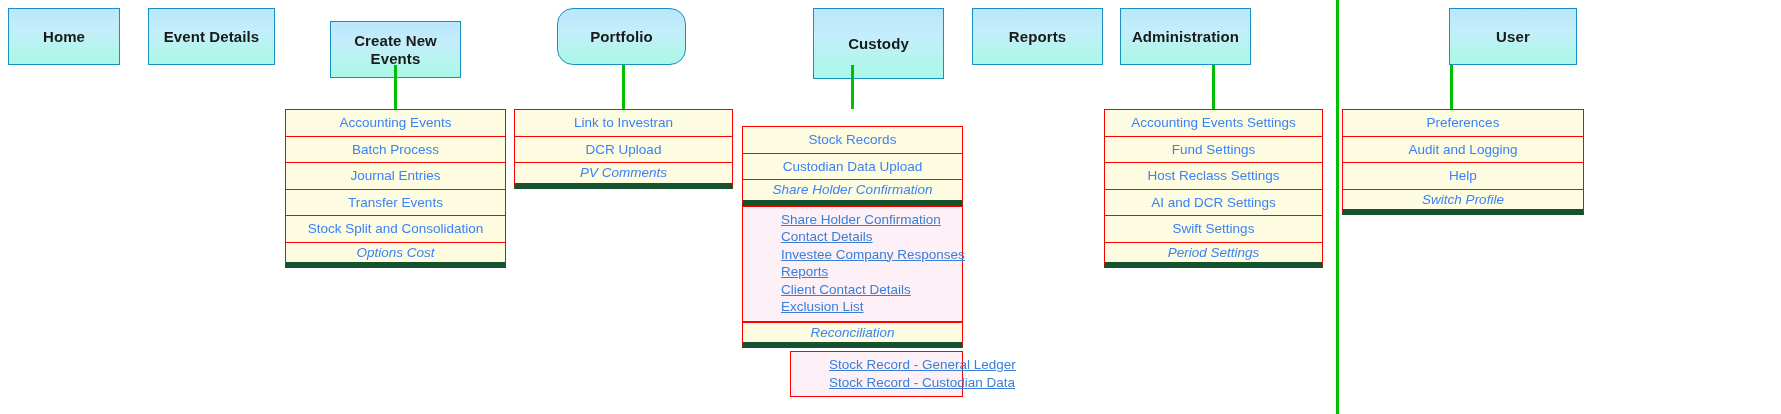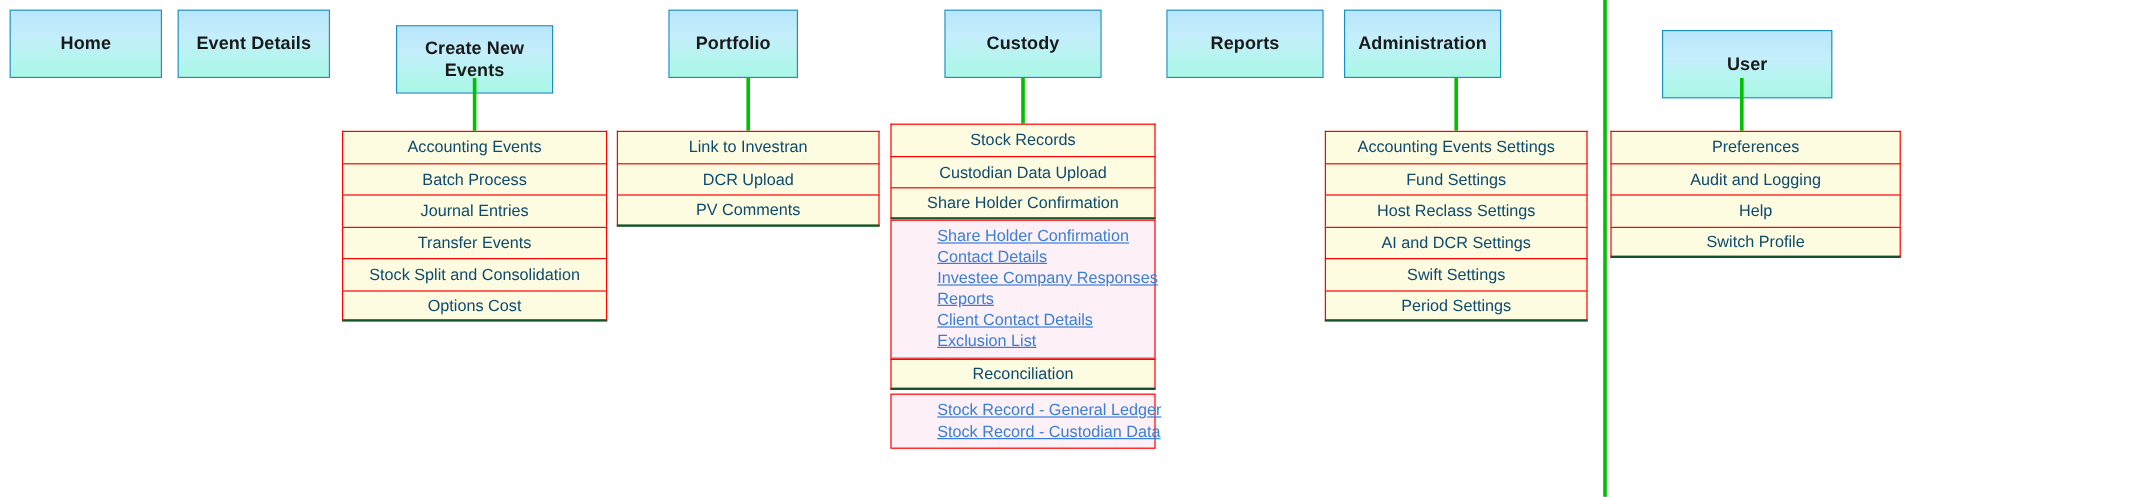--- a/index.html
+++ b/index.html
@@ -34,34 +34,34 @@
   .conn{position:absolute;background:#00c000;width:3px;}
   .divider{position:absolute;background:#00c000;width:3px;top:0;}
 
   
   .panel{position:absolute;}
   .mrow{
     box-sizing:border-box;
     border:1px solid #ff0000;
     border-bottom:none;
     background:#fdfbe0;
-    color:#0c4a6e;
+    color:#3b82f6;
     font-size:13.5px;
     height:26.5px;
     display:flex;
     align-items:center;
     justify-content:center;
     text-align:center;
     white-space:nowrap;
   }
   .mrow:last-child{border-bottom:1px solid #ff0000;}
 
   
   .grp{}
-  .grp .mrow:last-child{border-bottom:2px solid #14532d;}
+  .grp .mrow:last-child{border-bottom:6px solid #14532d;font-style:italic;}
 
   
   .sub{
     box-sizing:border-box;
     border:1px solid #ff0000;
     background:#fdf0f7;
     padding:4px 0 5px 0;
   }
   .sub a{
     display:block;
@@ -71,49 +71,49 @@
     text-decoration:underline;
     padding-left:38px;
     white-space:nowrap;
   }
 </style>
 </head>
 <body>
 
 <div id="stage">
 
-  <div class="navbtn" style="left:8px;top:8px;width:127px;height:57px;">
+  <div class="navbtn" style="left:8px;top:8px;width:112px;height:57px;">
     <span>Home</span>
   </div>
 
   <div class="navbtn" style="left:148px;top:8px;width:127px;height:57px;justify-content:center;">
     <span>Event Details</span>
   </div>
 
   <div class="navbtn" style="left:330px;top:8px;width:131px;height:57px;margin-top:13px;">
     <span>Create New Events</span>
   </div>
 
-  <div class="navbtn" style="left:557px;top:8px;width:108px;height:57px;">
+  <div class="navbtn" style="left:557px;top:8px;width:129px;height:57px;border-radius:16px;">
     <span>Portfolio</span>
   </div>
 
-  <div class="navbtn" style="left:787px;top:8px;width:131px;height:57px;">
+  <div class="navbtn" style="left:813px;top:8px;width:131px;height:71px;">
     <span>Custody</span>
   </div>
 
   <div class="navbtn" style="left:972px;top:8px;width:131px;height:57px;">
     <span>Reports</span>
   </div>
 
   <div class="navbtn" style="left:1100px;top:8px;width:131px;height:57px;margin-left:20px;">
     <span>Administration</span>
   </div>
 
-  <div class="navbtn" style="left:1385px;top:8px;width:142px;height:57px;margin-top:17px;">
+  <div class="navbtn" style="left:1449px;top:8px;width:128px;height:57px;">
     <span>User</span>
   </div>
 
   <div class="conn" style="left:394px;top:65px;height:44px;"></div>
   <div class="conn" style="left:622px;top:65px;height:44px;"></div>
   <div class="conn" style="left:851px;top:65px;height:44px;"></div>
   <div class="conn" style="left:1212px;top:65px;height:44px;"></div>
   <div class="conn" style="left:1450px;top:65px;height:44px;"></div>
   <div class="divider" style="left:1336px;height:414px;"></div>
 
@@ -129,38 +129,38 @@
   </div>
 
   <div class="panel" style="left:514px;top:109px;width:219px;">
     <div class="grp">
       <div class="mrow">Link to Investran</div>
       <div class="mrow">DCR Upload</div>
       <div class="mrow">PV Comments</div>
     </div>
   </div>
 
-  <div class="panel" style="left:742px;top:103px;width:221px;">
+  <div class="panel" style="left:742px;top:126px;width:221px;">
     <div class="grp">
       <div class="mrow">Stock Records</div>
       <div class="mrow">Custodian Data Upload</div>
       <div class="mrow">Share Holder Confirmation</div>
     </div>
     <div class="sub">
       <a href="#">Share Holder Confirmation</a>
       <a href="#">Contact Details</a>
       <a href="#">Investee Company Responses</a>
       <a href="#">Reports</a>
       <a href="#">Client Contact Details</a>
       <a href="#">Exclusion List</a>
     </div>
     <div class="grp">
       <div class="mrow">Reconciliation</div>
     </div>
-    <div class="sub" style="margin-top:3px;">
+    <div class="sub" style="margin-top:3px;margin-left:48px;">
       <a href="#">Stock Record - General Ledger</a>
       <a href="#">Stock Record - Custodian Data</a>
     </div>
   </div>
 
   <div class="panel" style="left:1104px;top:109px;width:219px;">
     <div class="grp">
       <div class="mrow">Accounting Events Settings</div>
       <div class="mrow">Fund Settings</div>
       <div class="mrow">Host Reclass Settings</div>

